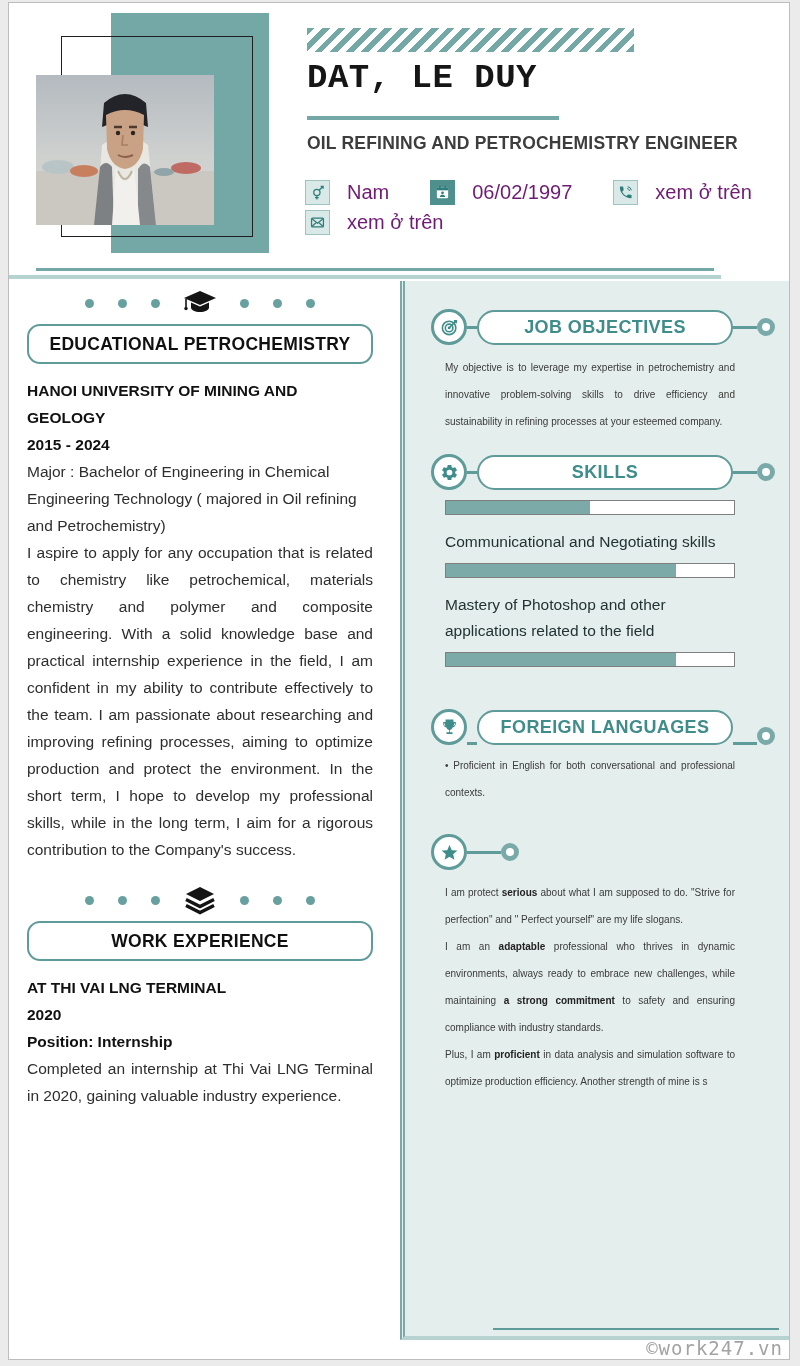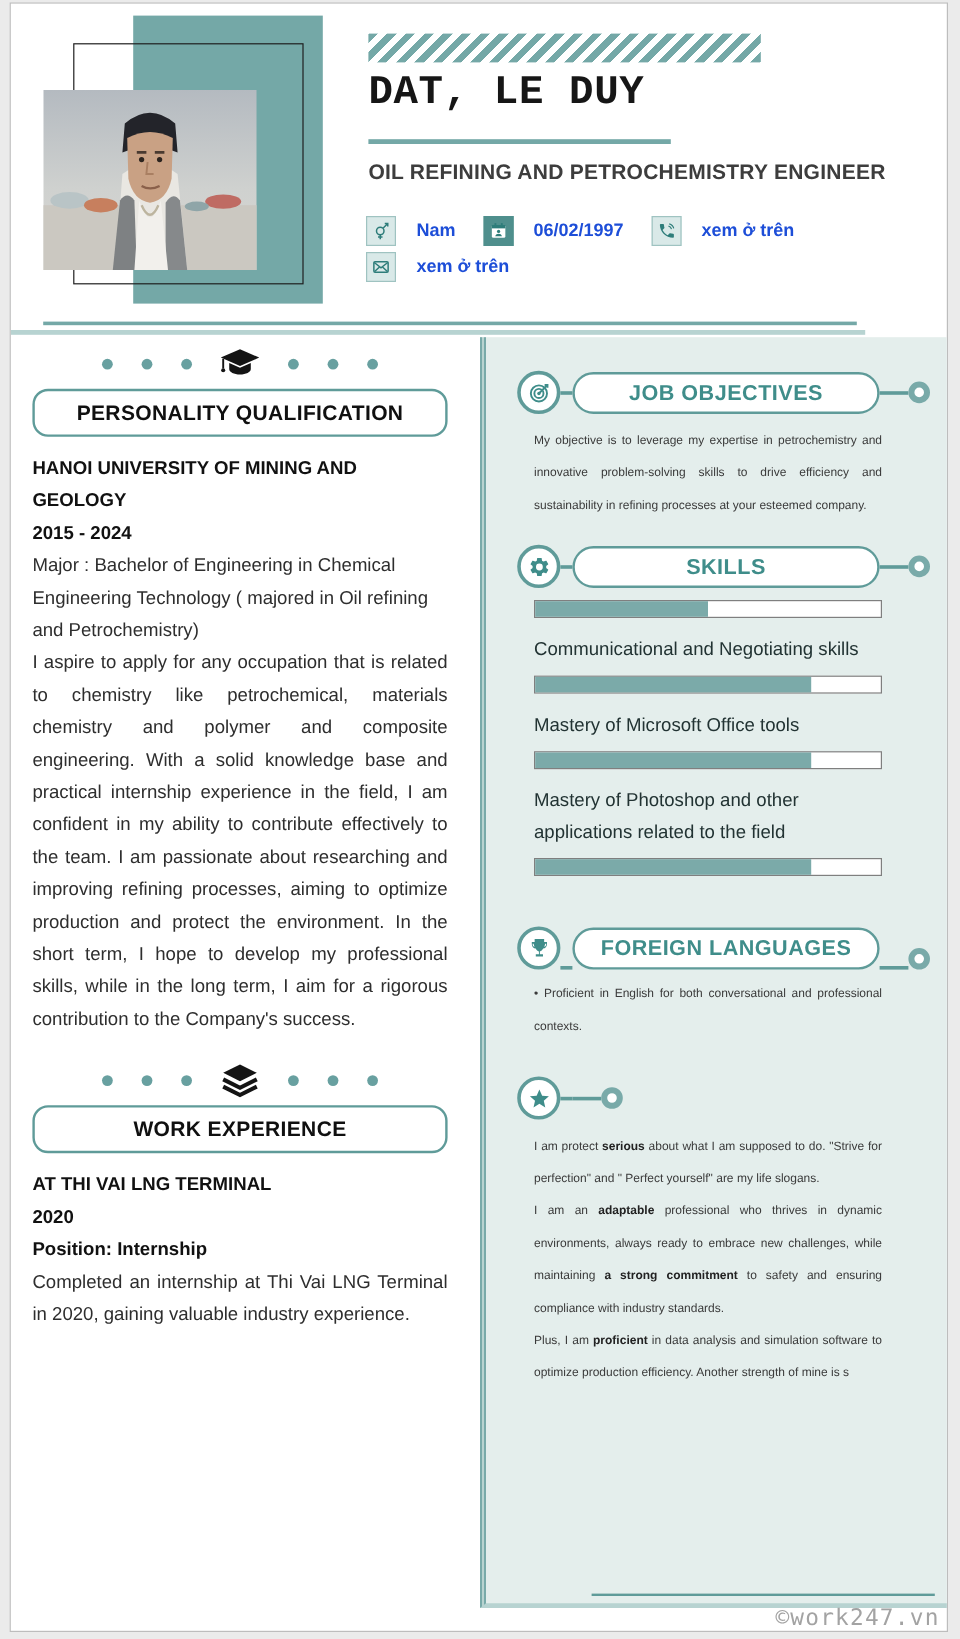--- a/index.html
+++ b/index.html
@@ -14,22 +14,22 @@
     background:repeating-linear-gradient(135deg,#74a8a7 0 5.5px,#ffffff 5.5px 11px);}
   .name{position:absolute;left:298px;top:56px;font-size:34px;font-weight:800;letter-spacing:.5px;color:#161616;font-family:Liberation Mono, monospace;}
   .name-underline{position:absolute;left:298px;top:113px;width:252px;height:3.5px;background:#74a8a7;}
   .job-title{position:absolute;left:298px;top:130px;font-size:17.5px;font-weight:700;color:#3d3d3d;letter-spacing:.2px;}
   .contact{position:absolute;left:296px;top:177px;width:470px;}
   .c-row{display:flex;align-items:center;height:24px;margin-bottom:6px;}
   .c-item{display:flex;align-items:center;}
   .c-ico{width:23px;height:23px;background:#d9e9e8;border:1px solid #9fc3c1;display:flex;align-items:center;justify-content:center;flex:0 0 auto;}
   .c-ico svg{width:15px;height:15px;}
   .c-ico.solid{background:#4f8f8d;border-color:#4f8f8d;}
-  .c-txt{font-size:15px;color:#1d4ed8;margin-left:17px;font-weight:bold;}
-  .c-item+.c-item{margin-left:23px;justify-content:space-between;}
+  .c-txt{font-size:20px;color:#701a75;margin-left:17px;}
+  .c-item+.c-item{margin-left:41px;justify-content:space-between;}
   .hr1{position:absolute;left:27px;top:265px;width:678px;height:2.5px;background:#74a8a7;}
   .hr2{position:absolute;left:0;top:272px;width:712px;height:3.5px;background:#b7d3d1;}
 
   
   .left-col{position:absolute;left:18px;top:285px;width:346px;}
   .dots-row{display:flex;align-items:center;justify-content:center;height:30px;margin-bottom:6px;}
   .dot{width:9px;height:9px;border-radius:50%;background:#68a0a0;margin:0 12px;}
   .mid-ico{margin:0 10px;display:flex;align-items:center;}
   .mid-ico svg{height:30px;width:36px;}
   .left-pill{height:36px;border:2px solid #5f9b99;border-radius:13px;background:#fff;
@@ -171,21 +171,21 @@
             <path d="M2 10 L18 3 L34 10 L18 17 Z" fill="#141414"></path>
             <path d="M9 14.5v5c0 2.6 4 4.6 9 4.6s9-2 9-4.6v-5l-9 4z" fill="#141414"></path>
             <path d="M4 11v8" stroke="#141414" stroke-width="1.6"></path>
             <circle cx="4" cy="20.5" r="1.7" fill="#141414"></circle>
           </svg>
       </span>
       <span class="dot"></span>
         <span class="dot"></span>
         <span class="dot"></span>
     </div>
-    <div class="left-pill">PERSONALITY QUALIFICATION</div>
+    <div class="left-pill">EDUCATIONAL PETROCHEMISTRY</div>
     <div class="b-line">HANOI UNIVERSITY OF MINING AND GEOLOGY</div>
     <div class="b-line">2015 - 2024</div>
     <p class="p-line">Major : Bachelor of Engineering in Chemical Engineering Technology ( majored in Oil refining and Petrochemistry)</p>
     <p class="p-line just">I aspire to apply for any occupation that is related to chemistry like petrochemical, materials chemistry and polymer and composite engineering. With a solid knowledge base and practical internship experience in the field, I am confident in my ability to contribute effectively to the team. I am passionate about researching and improving refining processes, aiming to optimize production and protect the environment. In the short term, I hope to develop my professional skills, while in the long term, I aim for a rigorous contribution to the Company's success.</p>
 
     <div class="dots-row gap-top">
       <span class="dot"></span>
         <span class="dot"></span>
         <span class="dot"></span>
       <span class="mid-ico">
@@ -243,26 +243,20 @@
             <div class="bar-fill" style="width: 50%;"></div>
           </div>
       </div>
       <div>
         <div class="skill-label">Communicational and Negotiating skills</div>
         <div class="bar">
             <div class="bar-fill" style="width: 80%;"></div>
           </div>
       </div>
       <div>
-        <div class="skill-label">Mastery of Microsoft Office tools</div>
-        <div class="bar">
-            <div class="bar-fill" style="width: 80%;"></div>
-          </div>
-      </div>
-      <div>
         <div class="skill-label">Mastery of Photoshop and other applications related to the field</div>
         <div class="bar">
             <div class="bar-fill" style="width: 80%;"></div>
           </div>
       </div>
     </div>
 
     <div class="sec-head mt38">
       <span class="sec-ico">
         <svg viewBox="0 0 24 24">

